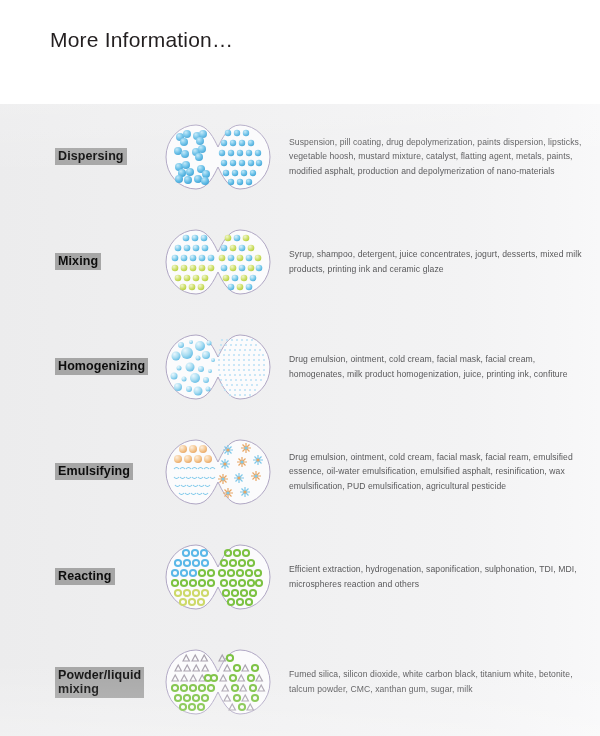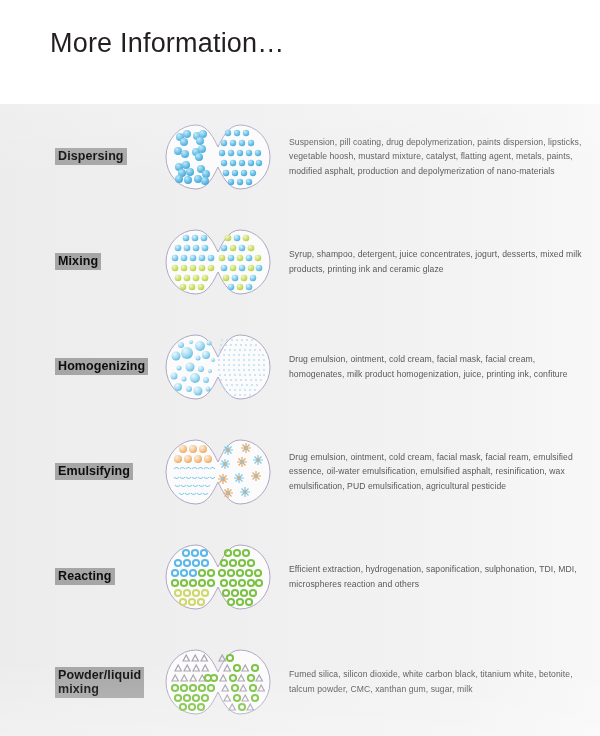--- a/index.html
+++ b/index.html
@@ -15,21 +15,21 @@
     width:600px;height:736px;
     background:#ffffff;
   }
   
   .header{
     position:absolute;left:0;top:0;width:600px;height:104px;
     background:#ffffff;
   }
   .page-title{
     position:absolute;left:50px;top:28px;
-    font-size:27px;
+    font-size:21px;
     font-weight:400;
     color:#231f20;
     letter-spacing:.2px;
     white-space:nowrap;
   }
   
   .content{
     position:absolute;left:0;top:104px;width:600px;height:632px;
     background:
       linear-gradient(to right,

